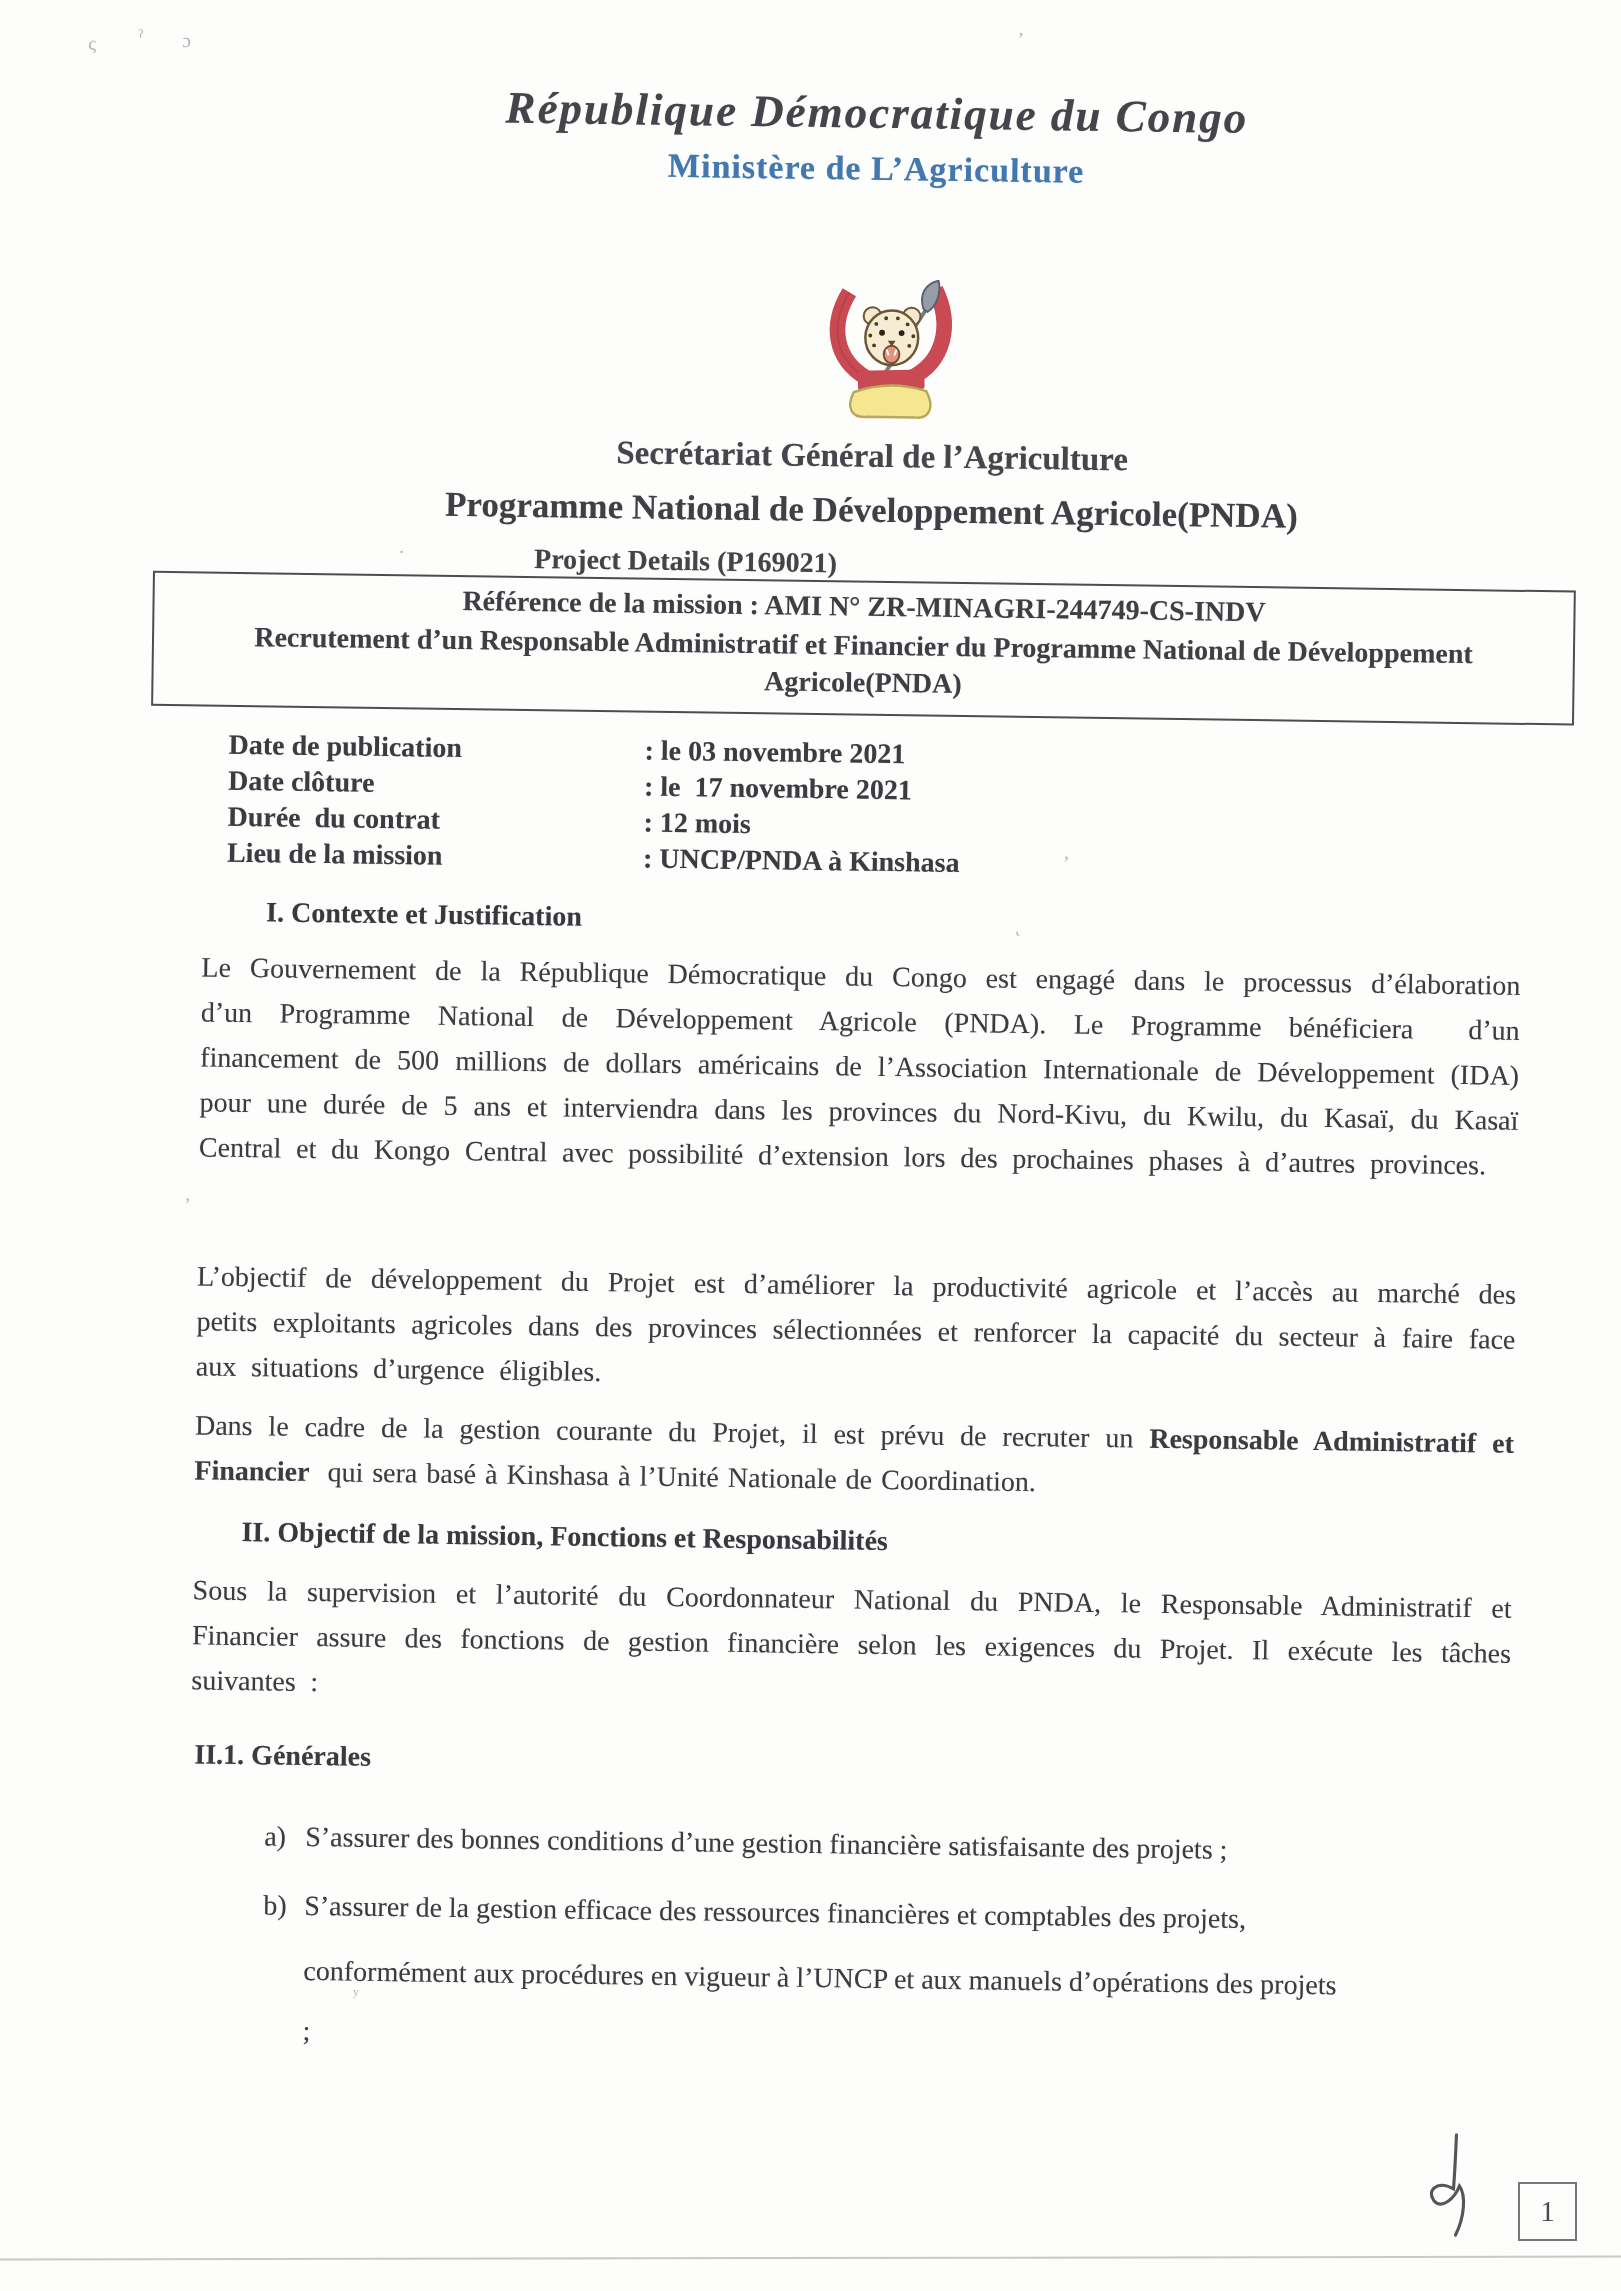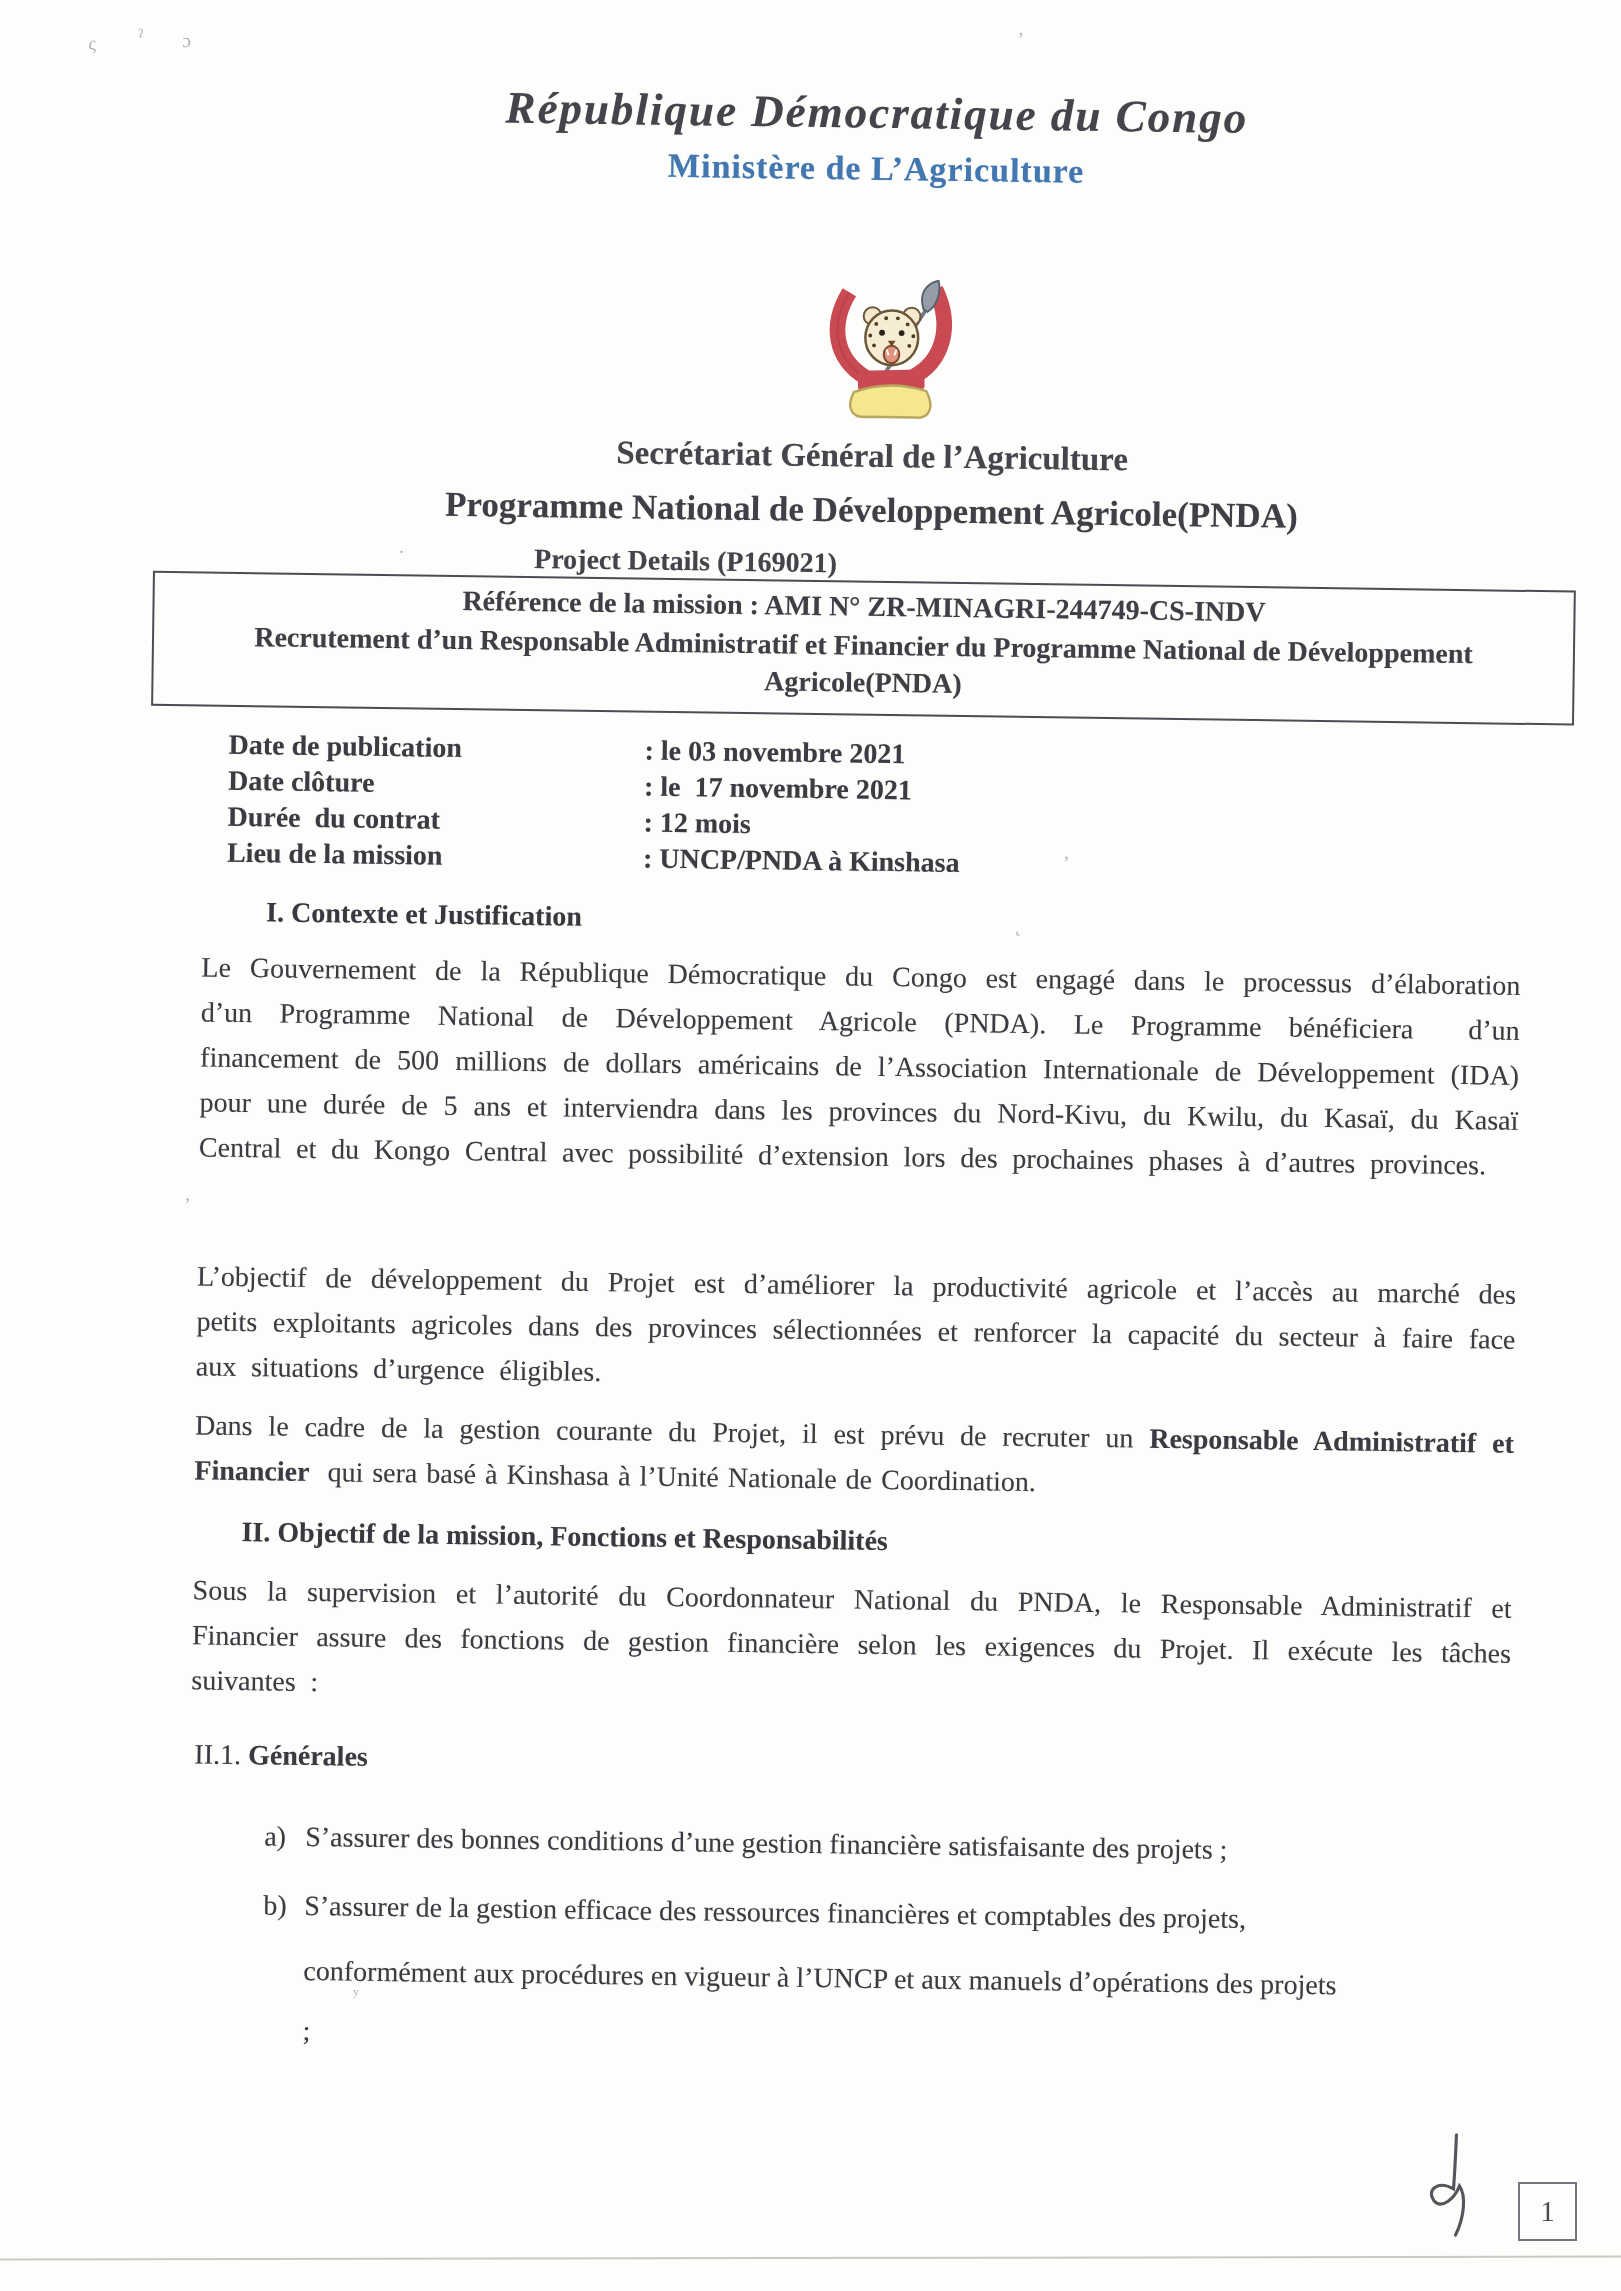--- a/index.html
+++ b/index.html
@@ -47,21 +47,21 @@
 
   .details{top:737px;left:223px;width:1176px;}
   .detail-row{display:flex;height:36px;font-size:28px;font-weight:bold;color:#3e3e45;}
   .detail-label{width:416px;white-space:pre-wrap;}
   .detail-value{white-space:pre-wrap;}
 
   .h-sec{font-size:28px;font-weight:bold;color:#38383f;}
   .h1{top:904px;left:263px;}
   .h2{top:1524px;left:247px;}
   .h21{top:1747px;left:203px;font-size:28px;color:#3a3a41;}
-  .h21 .num{font-weight:normal;}
+  .h21 .num{font-weight:bold;}
   .h21 .ttl{font-weight:bold;}
 
   .para{
     left:199px;width:1319px;
     font-size:28px;line-height:45px;
     text-align:justify;word-spacing:7.8px;
     white-space:pre-wrap;
   }
   .p1{top:953px;}
   .p2{top:1262px;}

